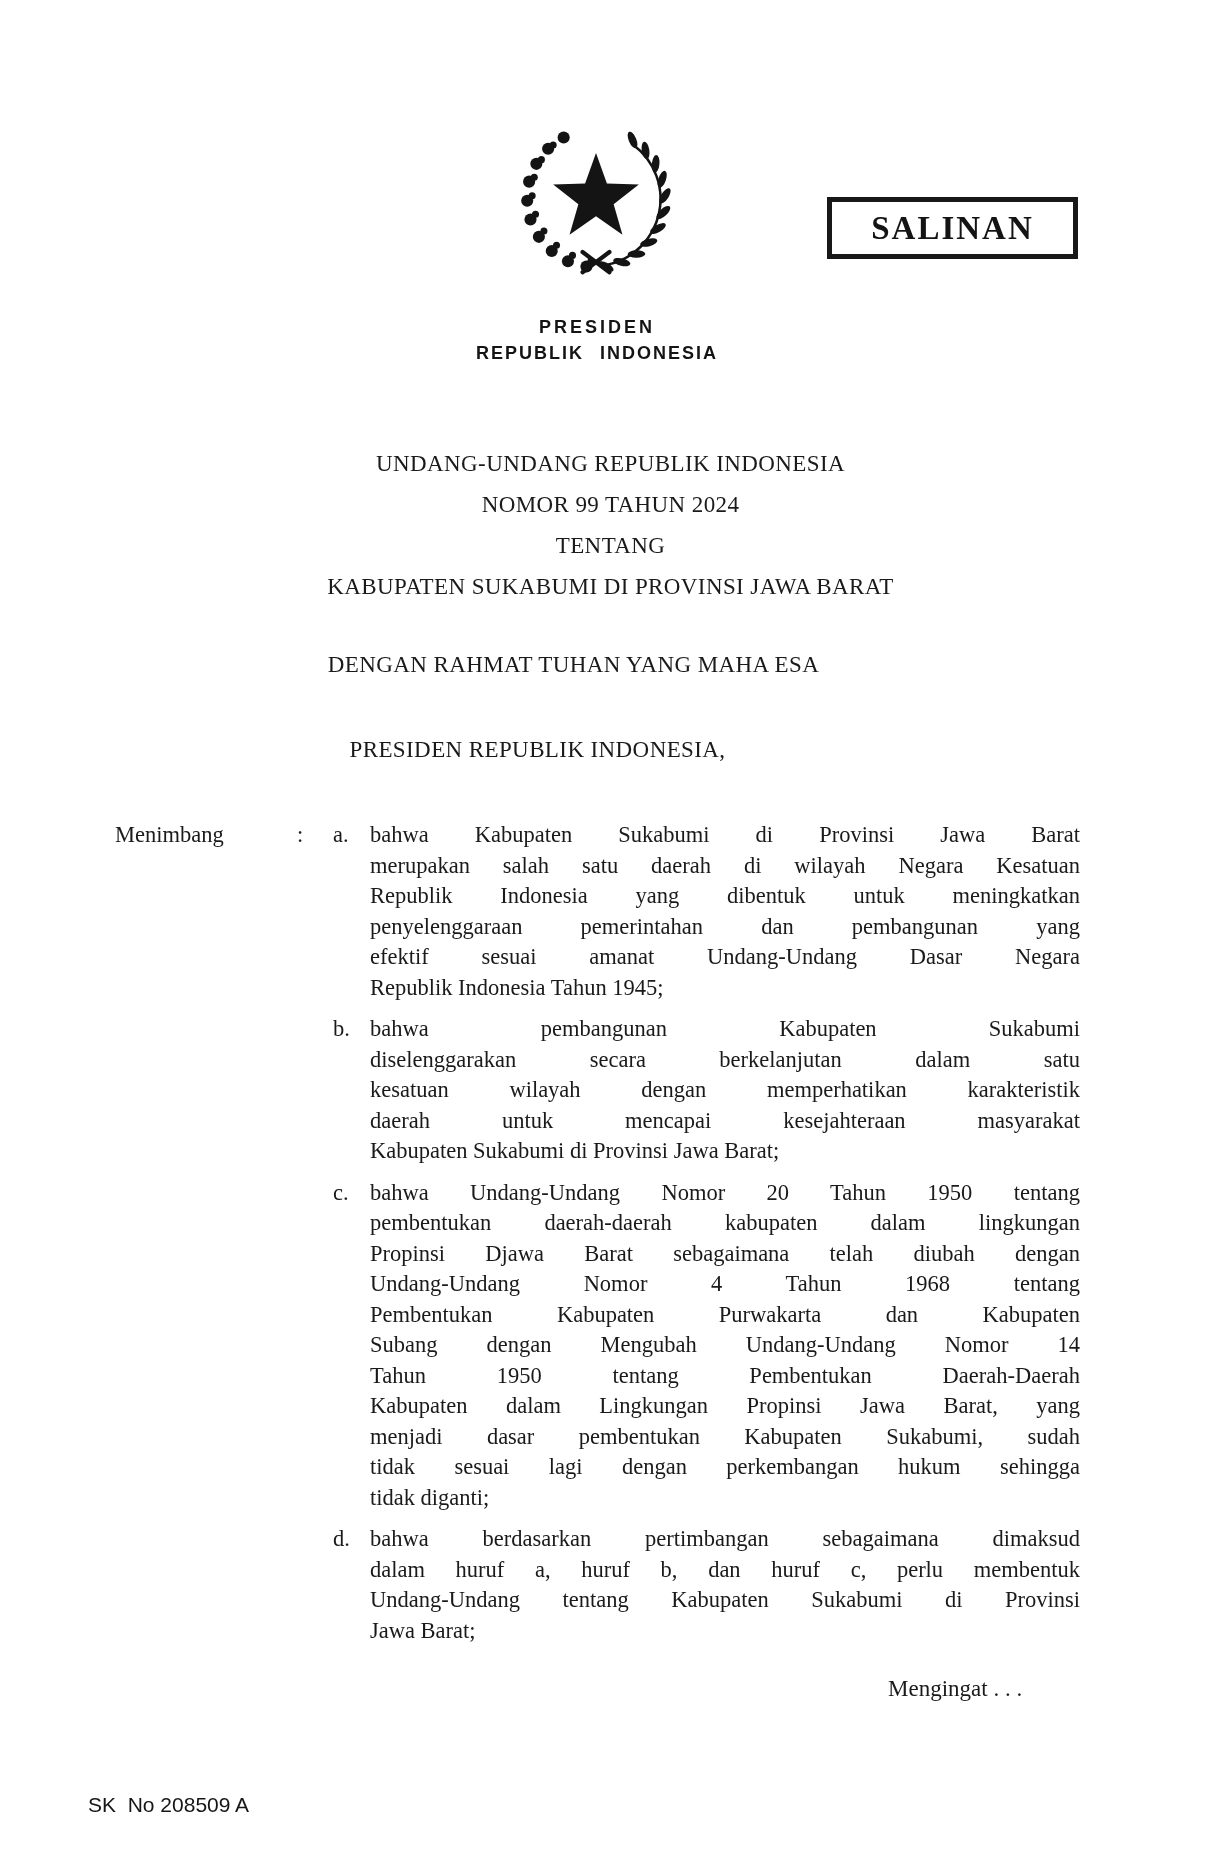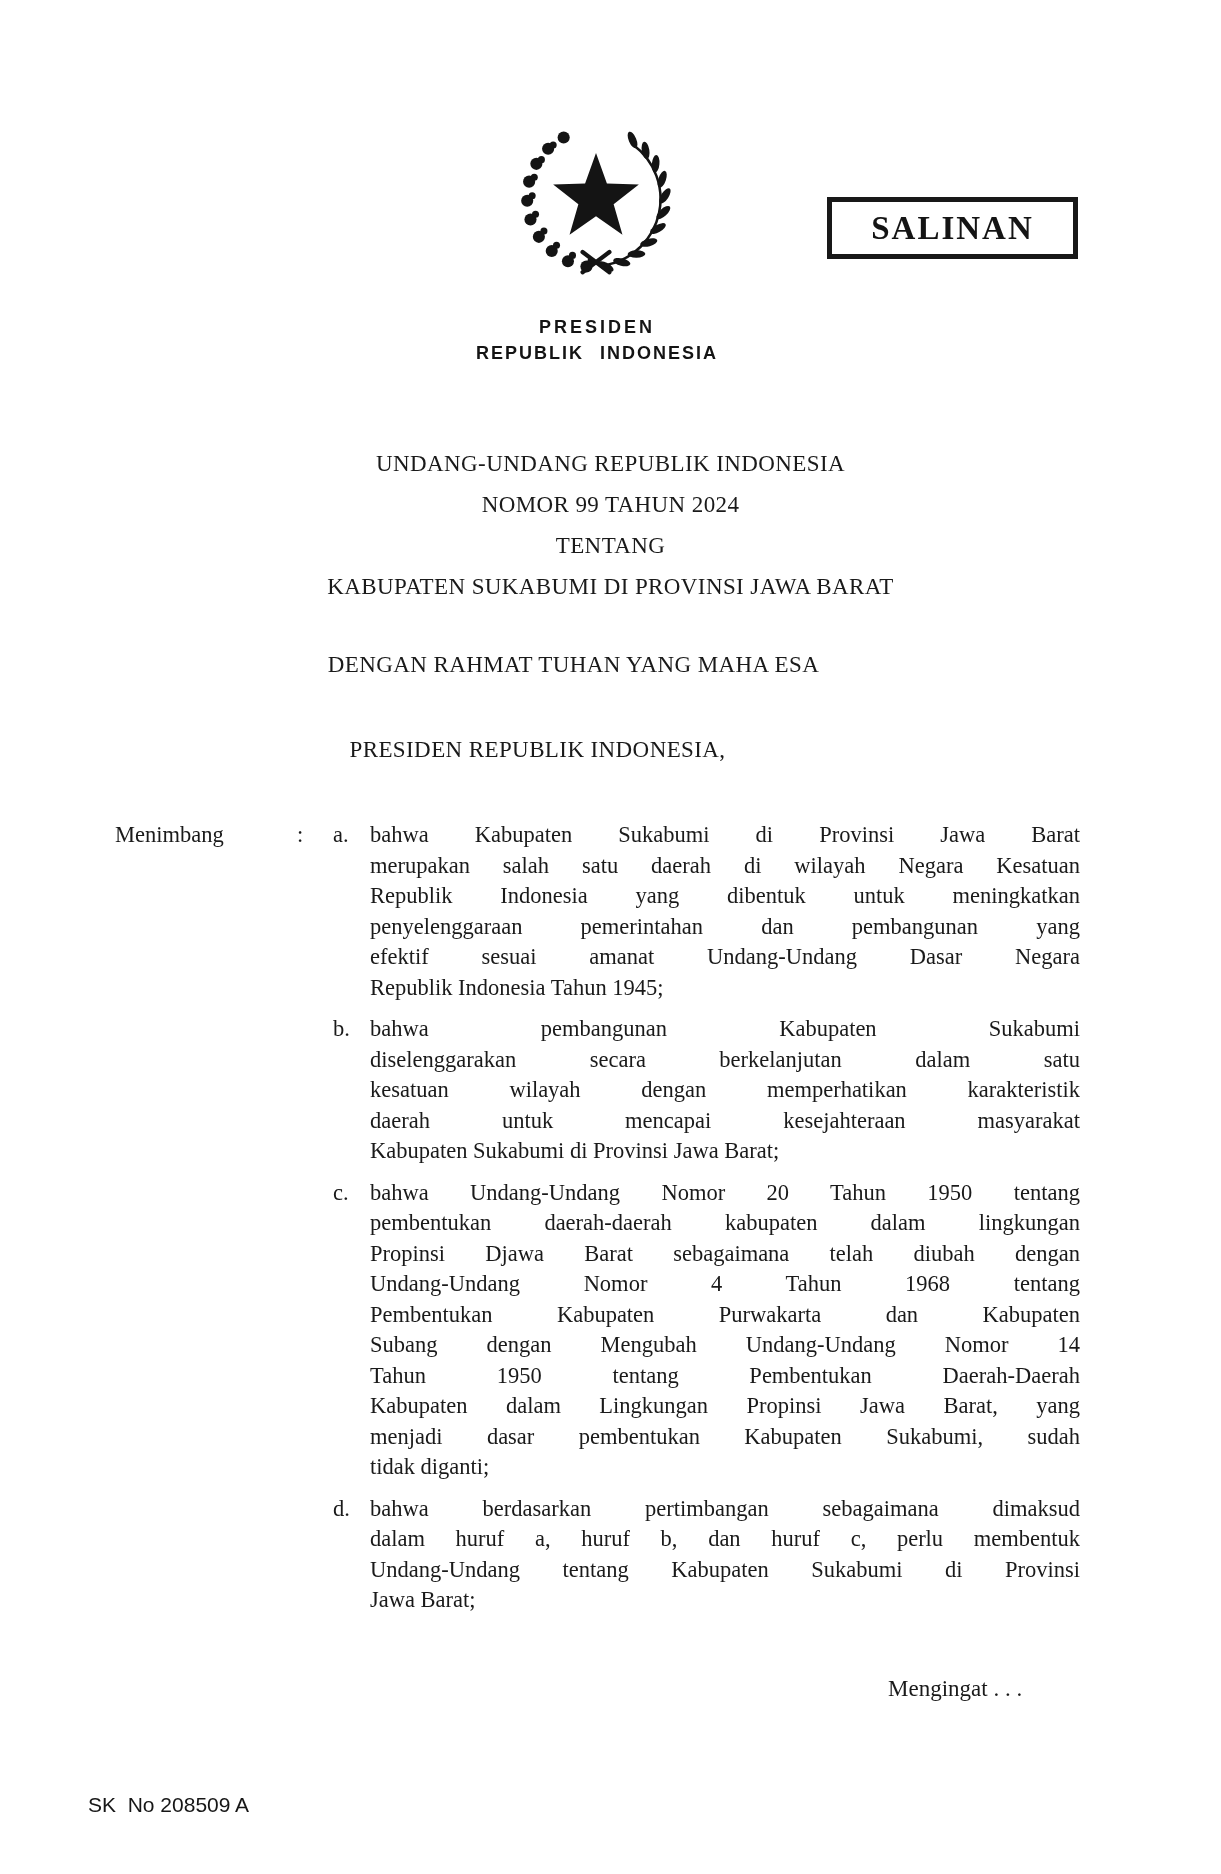--- a/index.html
+++ b/index.html
@@ -183,20 +183,21 @@
           <div class="cons-body">
             <div class="cons-line">bahwa Undang-Undang Nomor 20 Tahun 1950 tentang</div>
             <div class="cons-line">pembentukan daerah-daerah kabupaten dalam lingkungan</div>
             <div class="cons-line">Propinsi Djawa Barat sebagaimana telah diubah dengan</div>
             <div class="cons-line">Undang-Undang Nomor 4 Tahun 1968 tentang</div>
             <div class="cons-line">Pembentukan Kabupaten Purwakarta dan Kabupaten</div>
             <div class="cons-line">Subang dengan Mengubah Undang-Undang Nomor 14</div>
             <div class="cons-line">Tahun 1950 tentang Pembentukan Daerah-Daerah</div>
             <div class="cons-line">Kabupaten dalam Lingkungan Propinsi Jawa Barat, yang</div>
             <div class="cons-line">menjadi dasar pembentukan Kabupaten Sukabumi, sudah</div>
+            <div class="cons-line">tidak sesuai lagi dengan perkembangan hukum sehingga</div>
             <div class="cons-line last">tidak diganti;</div>
           </div>
         </div>
         <div class="cons-item">
           <div class="cons-letter">d.</div>
           <div class="cons-body">
             <div class="cons-line">bahwa berdasarkan pertimbangan sebagaimana dimaksud</div>
             <div class="cons-line">dalam huruf a, huruf b, dan huruf c, perlu membentuk</div>
             <div class="cons-line">Undang-Undang tentang Kabupaten Sukabumi di Provinsi</div>
             <div class="cons-line last">Jawa Barat;</div>

